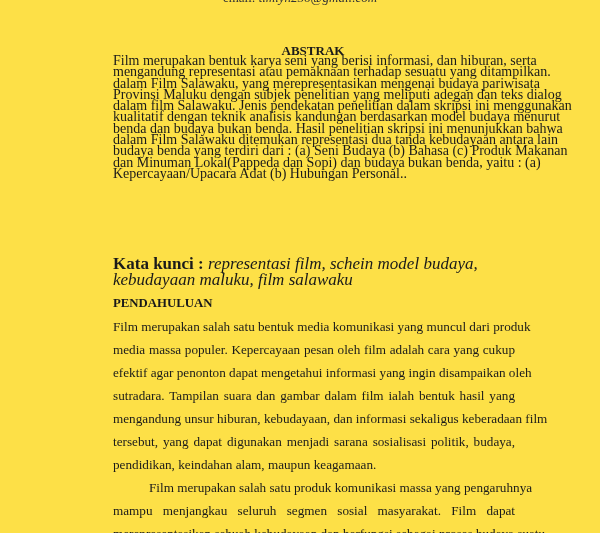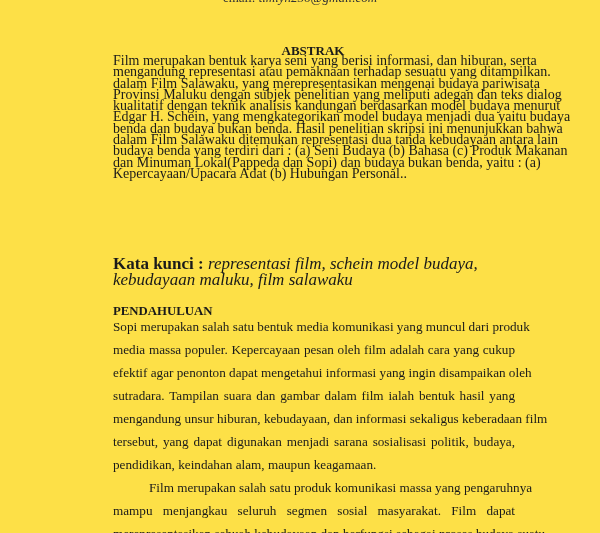--- a/index.html
+++ b/index.html
@@ -14,21 +14,21 @@
                font-weight: bold; font-size: 13px; line-height: 14px; }
   .abstract { position: absolute; top: 55px; left: 113px; width: 402px;
               font-size: 14px; line-height: 11.3px; text-align: justify; }
   .abstract .ln { display: block; height: 11.3px; white-space: nowrap; text-align: justify;
                   text-align-last: justify; }
   .abstract .ln.last { text-align-last: left; }
   .keywords { position: absolute; top: 256px; left: 113px; width: 402px;
               font-size: 17px; line-height: 16px; }
   .keywords .kw-label { font-weight: bold; }
   .keywords .kw-val { font-style: italic; }
-  .section-title { position: absolute; top: 304px; left: 113px; font-weight: bold;
+  .section-title { position: absolute; top: 296px; left: 113px; font-weight: bold;
                    font-size: 12.8px; line-height: 14px; }
   .body { position: absolute; top: 315px; left: 113px; width: 402px;
           font-size: 13.2px; line-height: 23px; }
   .body .ln { display: block; height: 23px; white-space: nowrap; text-align: justify;
               text-align-last: justify; }
   .body .ln.last { text-align-last: left; }
   .body .ln.indent { padding-left: 36px; }
 </style>
 </head>
 <body>
@@ -39,37 +39,37 @@
     <span class="lbl">email: </span><span class="val">timlyn256@gmail.com</span>
   </div>
 
   <div class="abs-title">ABSTRAK</div>
 
   <div class="abstract">
     <span class="ln">Film merupakan bentuk karya seni yang berisi informasi, dan hiburan, serta</span>
     <span class="ln">mengandung representasi atau pemaknaan terhadap sesuatu yang ditampilkan.</span>
     <span class="ln">dalam Film Salawaku, yang merepresentasikan mengenai budaya pariwisata</span>
     <span class="ln">Provinsi Maluku dengan subjek penelitian yang meliputi adegan dan teks dialog</span>
+    <span class="ln">dalam film Salawaku. Jenis pendekatan penelitian dalam skripsi ini menggunakan</span>
     <span class="ln">kualitatif dengan teknik analisis kandungan berdasarkan model budaya menurut</span>
-    <span class="ln">Edgar H. Schein, yang mengkategorikan model budaya menjadi dua yaitu budaya</span>
     <span class="ln">benda dan budaya bukan benda. Hasil penelitian skripsi ini menunjukkan bahwa</span>
     <span class="ln">dalam Film Salawaku ditemukan representasi dua tanda kebudayaan antara lain</span>
     <span class="ln">budaya benda yang terdiri dari : (a) Seni Budaya (b) Bahasa (c) Produk Makanan</span>
     <span class="ln">dan Minuman Lokal(Pappeda dan Sopi) dan budaya bukan benda, yaitu : (a)</span>
     <span class="ln last">Kepercayaan/Upacara Adat (b) Hubungan Personal..</span>
   </div>
 
   <div class="keywords">
     <span class="kw-label">Kata kunci : </span><span class="kw-val">representasi film, schein model budaya, kebudayaan maluku, film salawaku</span>
   </div>
 
   <div class="section-title">PENDAHULUAN</div>
 
   <div class="body">
-    <span class="ln">Sopi merupakan salah satu bentuk media komunikasi yang muncul dari produk</span>
+    <span class="ln">Film merupakan salah satu bentuk media komunikasi yang muncul dari produk</span>
     <span class="ln">media massa populer. Kepercayaan pesan oleh film adalah cara yang cukup</span>
     <span class="ln">efektif agar penonton dapat mengetahui informasi yang ingin disampaikan oleh</span>
     <span class="ln">sutradara. Tampilan suara dan gambar dalam film ialah bentuk hasil yang</span>
     <span class="ln">mengandung unsur hiburan, kebudayaan, dan informasi sekaligus keberadaan film</span>
     <span class="ln">tersebut, yang dapat digunakan menjadi sarana sosialisasi politik, budaya,</span>
     <span class="ln last">pendidikan, keindahan alam, maupun keagamaan.</span>
     <span class="ln indent">Film merupakan salah satu produk komunikasi massa yang pengaruhnya</span>
     <span class="ln">mampu menjangkau seluruh segmen sosial masyarakat. Film dapat</span>
     <span class="ln">merepresentasikan sebuah kebudayaan dan berfungsi sebagai proses budaya suatu</span>
 

